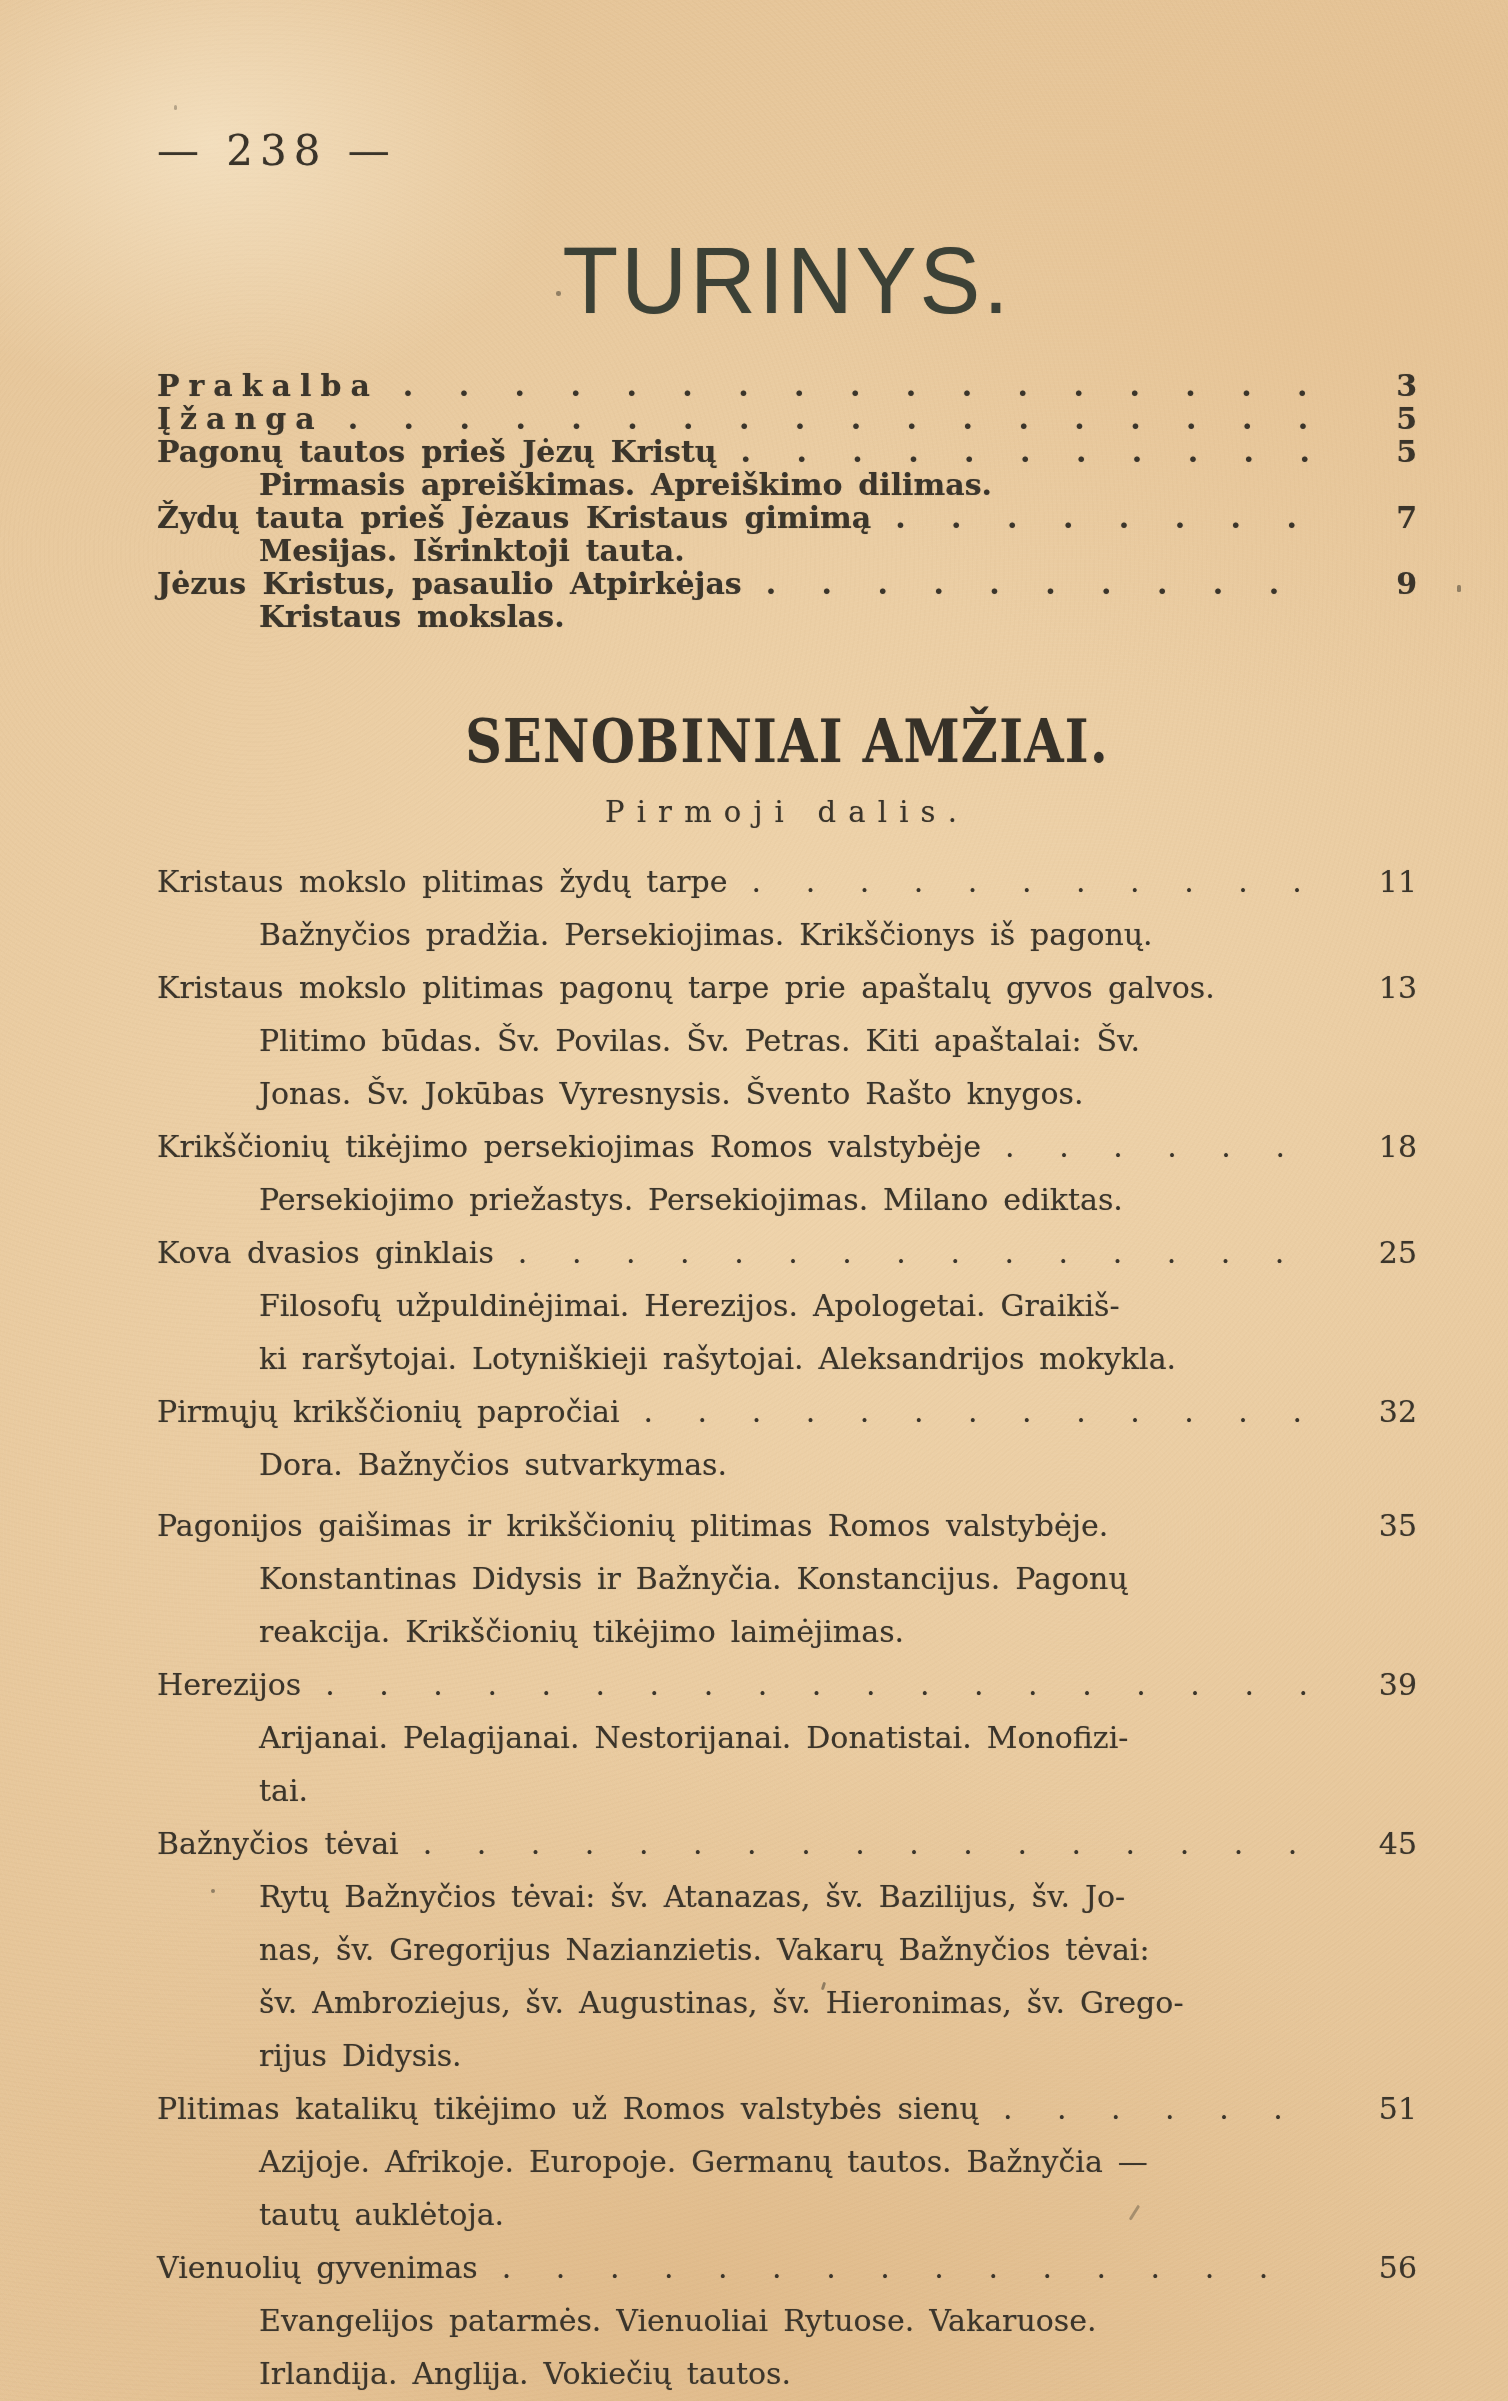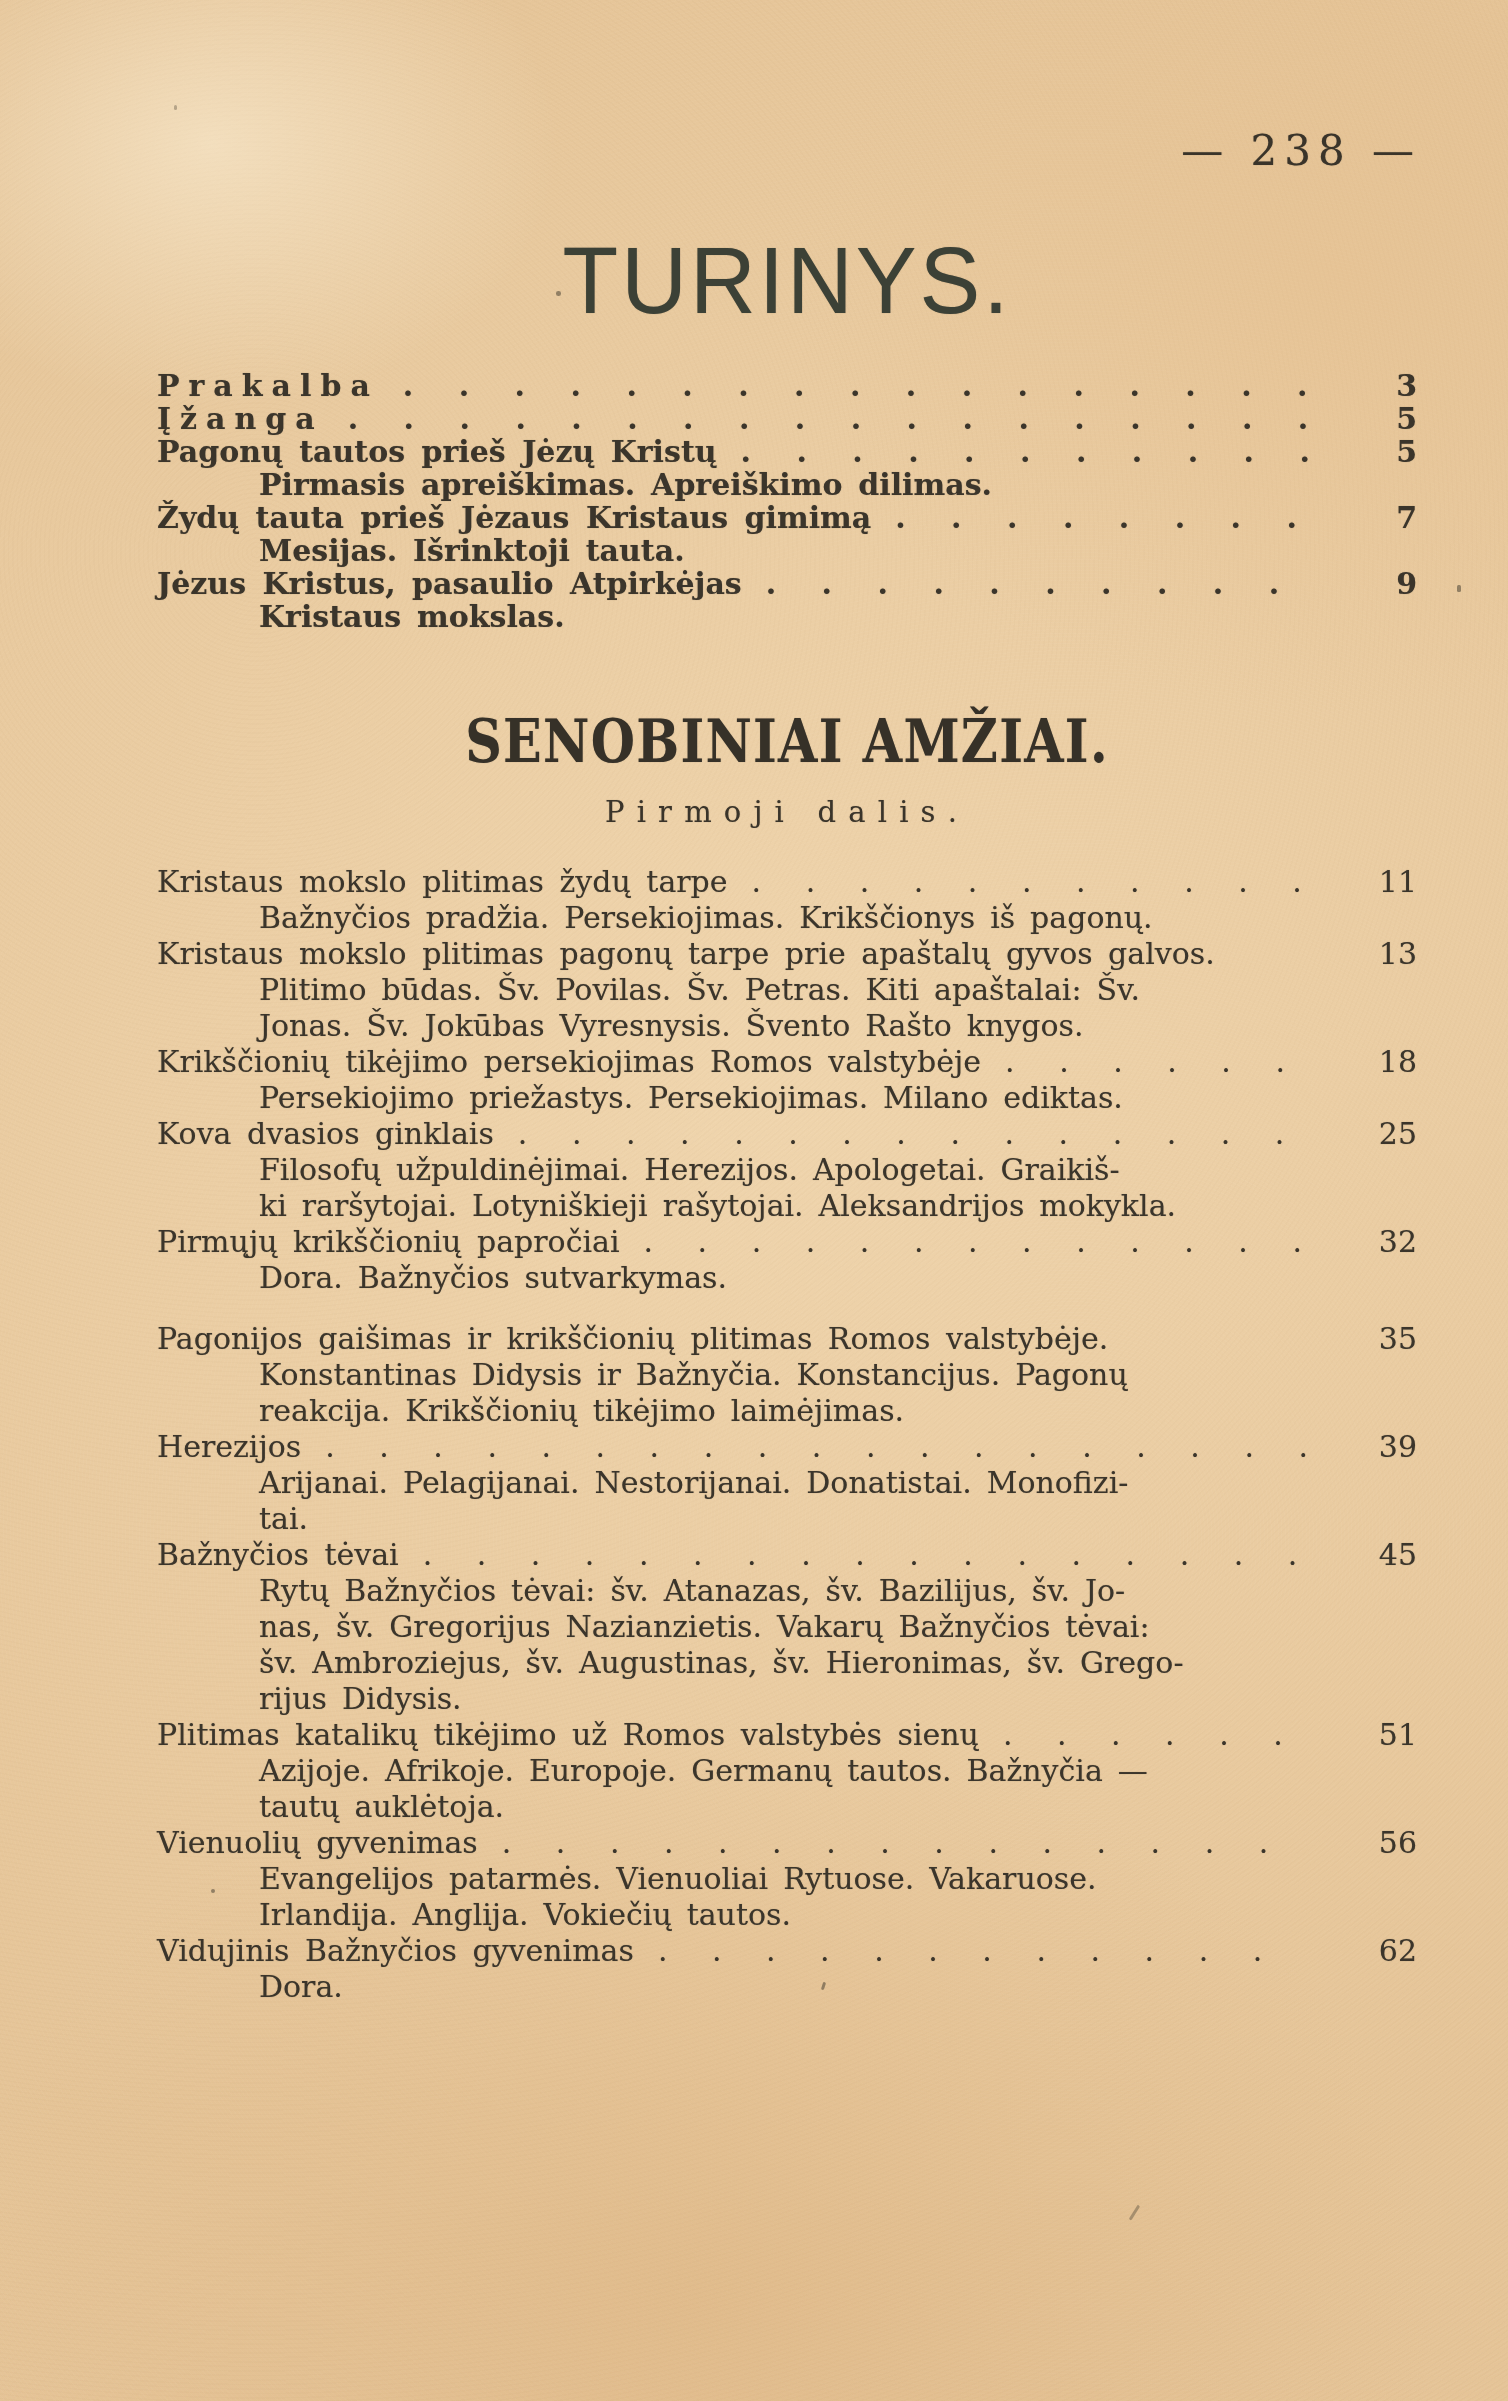--- a/index.html
+++ b/index.html
@@ -19,22 +19,22 @@
       radial-gradient(ellipse 990px 792px at 46% 96%, rgba(214,168,114,0.30), rgba(214,168,114,0) 75%),
       radial-gradient(ellipse 1386px 1188px at 50% 45%, rgba(255,241,212,0.22), rgba(198,150,96,0.16)),
       repeating-radial-gradient(circle at 17% 23%, rgba(120,80,40,0.025) 0 1.5px, rgba(120,80,40,0) 1.5px 4.5px),
       repeating-radial-gradient(circle at 71% 64%, rgba(255,255,255,0.03) 0 1px, rgba(255,255,255,0) 1px 3.5px);
     overflow:hidden;
   }
   .inktext{ text-shadow:0 0 1px rgba(57,52,42,0.40); }
 
   
   .folio{
-    position:absolute; top:128px; left:157px; right:88px;
-    text-align:right;
+    position:absolute; top:128px; left:157px; right:100px;
+    text-align:left;
     font-size:42px; line-height:45px;
     letter-spacing:7px;
     color:#3a342a;
   }
 
   
   .title{
     position:absolute; top:232px; left:157px; right:92px;
     text-align:center;
     font-family:"Liberation Sans","DejaVu Sans",sans-serif;
@@ -48,21 +48,21 @@
   
   .toc{
     position:absolute; top:369px; left:157px; right:92px;
     font-size:30px;
   }
   .trow{
     display:flex; align-items:baseline;
     white-space:nowrap;
   }
   .front .trow{ height:33px; line-height:33px;font-weight:bold; }
-  .plist .trow{ height:36px; line-height:36px; }
+  .plist .trow{ height:36px; line-height:36px;margin-top:17px; }
   .lbl{ word-spacing:0.20em; flex:0 0 auto; }
   .lbl.spaced{ letter-spacing:0.30em; }
   .dots{
     flex:1 1 auto; min-width:0;
     overflow:hidden; white-space:nowrap;
     margin:0 35px 0 24px;
     word-spacing:35px;
     color:#3b352b;
   }
   .pg{ flex:0 0 74px; text-align:right; }

